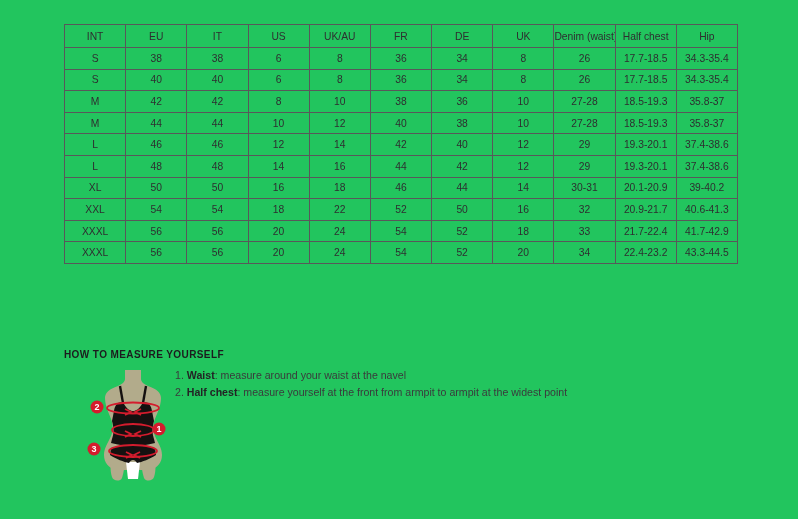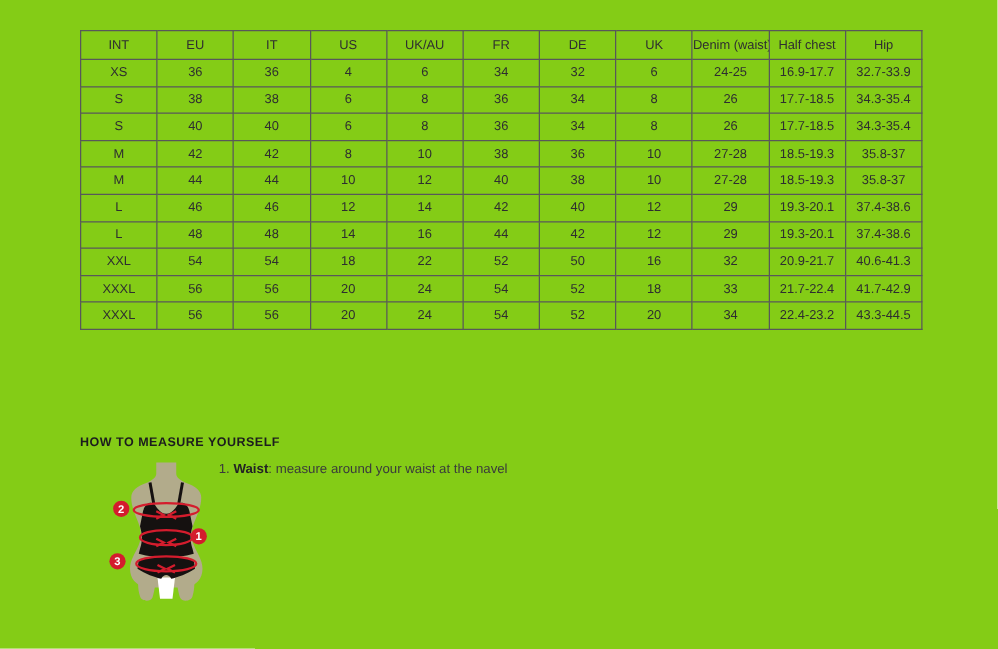--- a/index.html
+++ b/index.html
@@ -1,19 +1,19 @@
 <!DOCTYPE html>
 <html style="--red: #d41c2d; --tan: #b2ab8b; --garment: #151110;"><head>
 <meta charset="utf-8">
 <style>
   html,body{margin:0;padding:0;background:#ffffff;}
   .page{
     position:relative;
     width:798px;height:519px;
-    background:#84cc16;
+    background:#22c55e;
     font-family:"Liberation Sans", sans-serif;
     overflow:hidden;
   }
   
   table.size-table{
     position:absolute;
     left:64px;top:24px;
     width:674px;
     border-collapse:collapse;
     table-layout:fixed;
@@ -78,33 +78,20 @@
           <th>FR</th>
           <th>DE</th>
           <th>UK</th>
           <th>Denim (waist)</th>
           <th>Half chest</th>
           <th>Hip</th>
         </tr>
     </thead>
     <tbody>
         <tr>
-          <td>XS</td>
-          <td>36</td>
-          <td>36</td>
-          <td>4</td>
-          <td>6</td>
-          <td>34</td>
-          <td>32</td>
-          <td>6</td>
-          <td>24-25</td>
-          <td>16.9-17.7</td>
-          <td>32.7-33.9</td>
-        </tr>
-        <tr>
           <td>S</td>
           <td>38</td>
           <td>38</td>
           <td>6</td>
           <td>8</td>
           <td>36</td>
           <td>34</td>
           <td>8</td>
           <td>26</td>
           <td>17.7-18.5</td>
@@ -167,20 +154,33 @@
           <td>48</td>
           <td>48</td>
           <td>14</td>
           <td>16</td>
           <td>44</td>
           <td>42</td>
           <td>12</td>
           <td>29</td>
           <td>19.3-20.1</td>
           <td>37.4-38.6</td>
+        </tr>
+        <tr>
+          <td>XL</td>
+          <td>50</td>
+          <td>50</td>
+          <td>16</td>
+          <td>18</td>
+          <td>46</td>
+          <td>44</td>
+          <td>14</td>
+          <td>30-31</td>
+          <td>20.1-20.9</td>
+          <td>39-40.2</td>
         </tr>
         <tr>
           <td>XXL</td>
           <td>54</td>
           <td>54</td>
           <td>18</td>
           <td>22</td>
           <td>52</td>
           <td>50</td>
           <td>16</td>
@@ -290,15 +290,16 @@
       </g>
       <g>
         <circle cx="16" cy="82" r="6.5" fill="var(--red)"></circle>
         <text x="16" y="85.2" text-anchor="middle" font-size="9" font-weight="bold" fill="#ffffff">3</text>
       </g>
     </svg>
   </div>
 
   <ol class="steps">
     <li><span>1.</span> <b>Waist</b><span>: measure around your waist at the navel</span></li>
+    <li><span>2.</span> <b>Half chest</b><span>: measure yourself at the front from armpit to armpit at the widest point</span></li>
   </ol>
 
 </div>
 
 </body></html>

